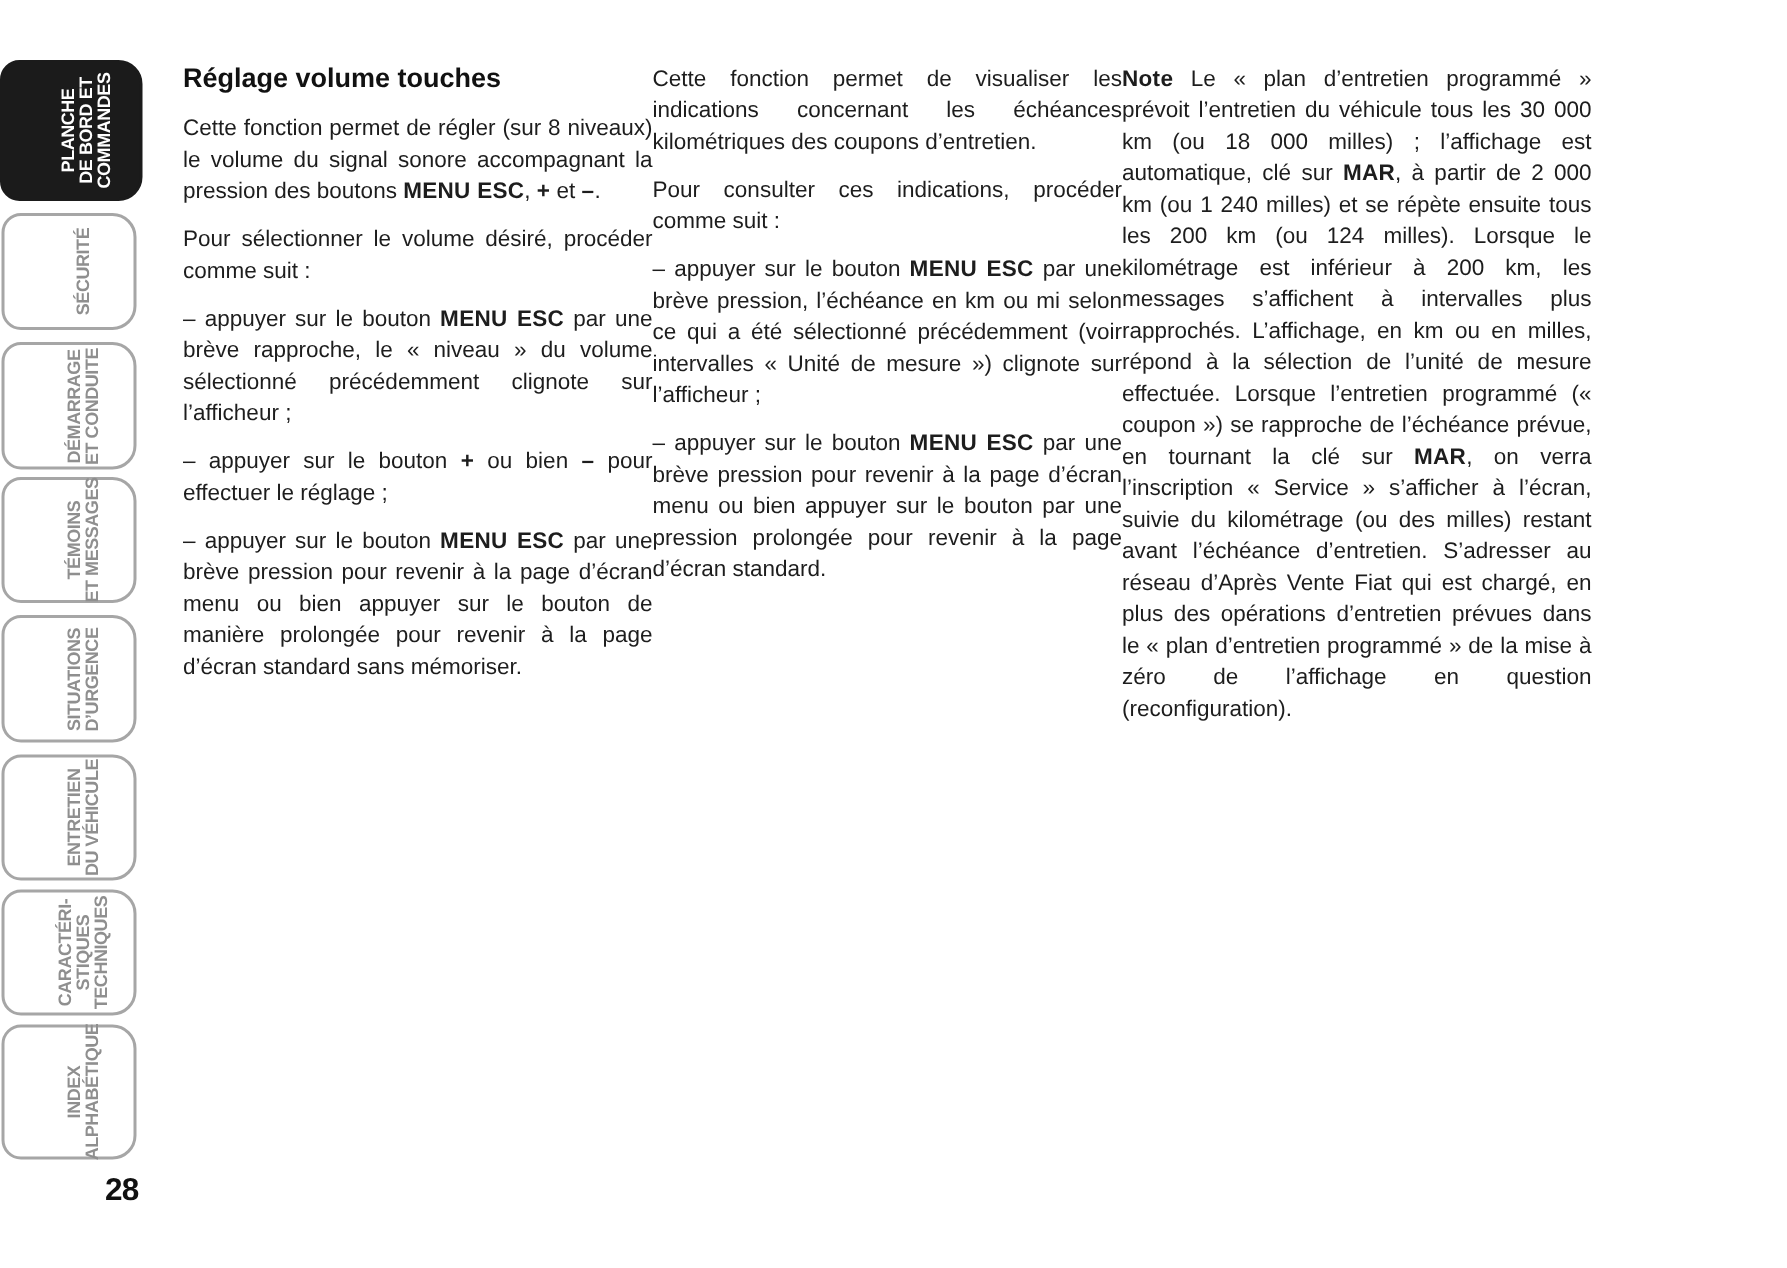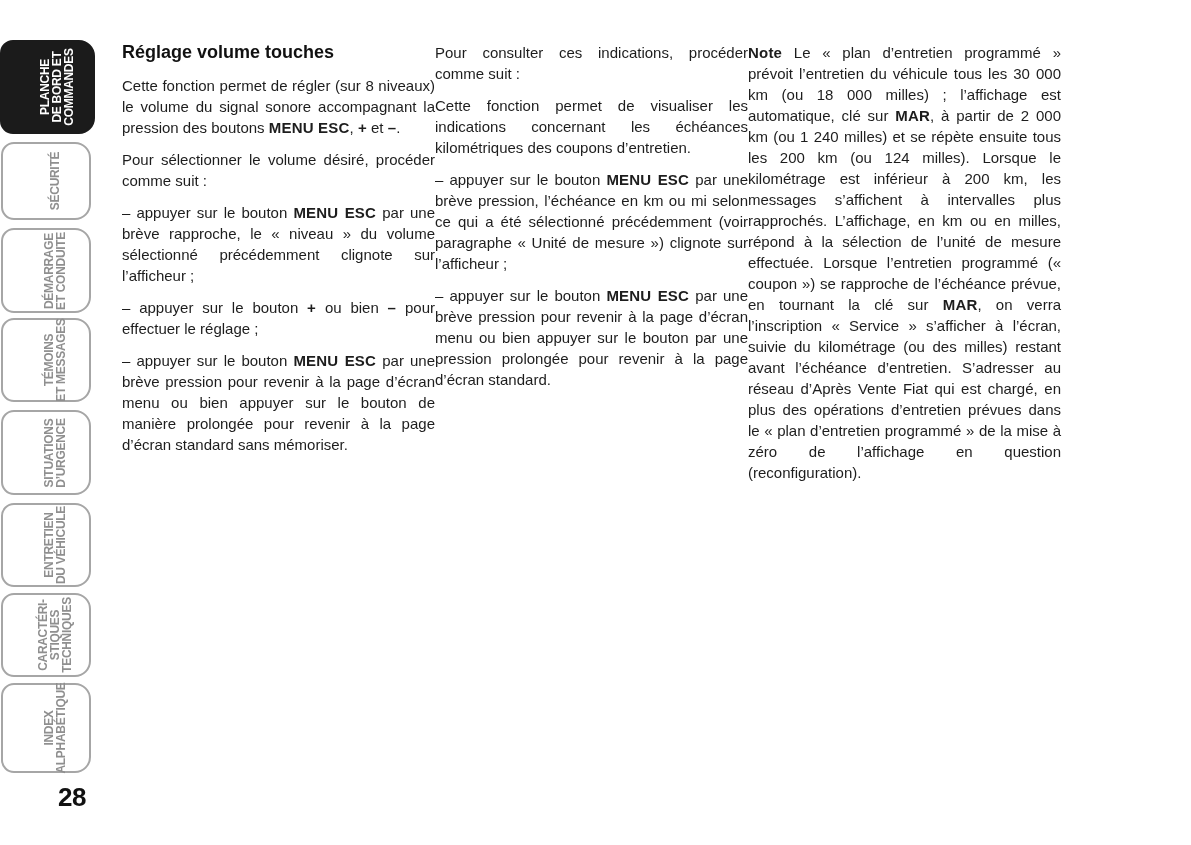--- a/index.html
+++ b/index.html
@@ -83,23 +83,23 @@
     font-size: 15px;
     line-height: 21px;
     text-align: justify;
     color: #1d1d1d;
   }
   .column p .b { font-weight: bold; letter-spacing: 0.2px; }
 
   
   .page-number {
     position: absolute;
-    left: 58px;
+    left: 70px;
     top: 782px;
-    font-size: 26px;
+    font-size: 21px;
     font-weight: bold;
     color: #111111;
     letter-spacing: -0.5px;
   }
 </style>
 </head>
 <body>
 
 <div class="page">
   <nav class="sidebar">
@@ -158,23 +158,23 @@
         <h2>
           <div>Réglage volume touches</div>
         </h2>
         <p><span>Cette fonction permet de régler (sur 8 niveaux) le volume du signal sonore accompagnant la pression des boutons </span><span class="b">MENU ESC</span><span>, </span><span class="b">+</span><span> et </span><span class="b">–</span><span>.</span></p>
         <p><span>Pour sélectionner le volume désiré, procéder comme suit :</span></p>
         <p><span>– appuyer sur le bouton </span><span class="b">MENU ESC</span><span> par une brève rapproche, le « niveau » du volume sélectionné précédemment clignote sur l’afficheur ;</span></p>
         <p><span>– appuyer sur le bouton </span><span class="b">+</span><span> ou bien </span><span class="b">–</span><span> pour effectuer le réglage ;</span></p>
         <p><span>– appuyer sur le bouton </span><span class="b">MENU ESC</span><span> par une brève pression pour revenir à la page d’écran menu ou bien appuyer sur le bouton de manière prolongée pour revenir à la page d’écran standard sans mémoriser.</span></p>
       </div>
       <div class="column">
+        <p><span>Cette fonction permet de visualiser les indications concernant les échéances kilométriques des coupons d’entretien.</span></p>
         <p><span>Pour consulter ces indications, procéder comme suit :</span></p>
-        <p><span>Cette fonction permet de visualiser les indications concernant les échéances kilométriques des coupons d’entretien.</span></p>
-        <p><span>– appuyer sur le bouton </span><span class="b">MENU ESC</span><span> par une brève pression, l’échéance en km ou mi selon ce qui a été sélectionné précédemment (voir paragraphe « Unité de mesure ») clignote sur l’afficheur ;</span></p>
+        <p><span>– appuyer sur le bouton </span><span class="b">MENU ESC</span><span> par une brève pression, l’échéance en km ou mi selon ce qui a été sélectionné précédemment (voir intervalles « Unité de mesure ») clignote sur l’afficheur ;</span></p>
         <p><span>– appuyer sur le bouton </span><span class="b">MENU ESC</span><span> par une brève pression pour revenir à la page d’écran menu ou bien appuyer sur le bouton par une pression prolongée pour revenir à la page d’écran standard.</span></p>
       </div>
       <div class="column">
         <p><span class="b">Note</span><span> Le « plan d’entretien programmé » prévoit l’entretien du véhicule tous les 30&nbsp;000 km (ou 18&nbsp;000 milles) ; l’affichage est automatique, clé sur </span><span class="b">MAR</span><span>, à partir de 2&nbsp;000 km (ou 1&nbsp;240 milles) et se répète ensuite tous les 200 km (ou 124 milles). Lorsque le kilométrage est inférieur à 200 km, les messages s’affichent à intervalles plus rapprochés. L’affichage, en km ou en milles, répond à la sélection de l’unité de mesure effectuée. Lorsque l’entretien programmé (« coupon ») se rapproche de l’échéance prévue, en tournant la clé sur </span><span class="b">MAR</span><span>, on verra l’inscription « Service » s’afficher à l’écran, suivie du kilométrage (ou des milles) restant avant l’échéance d’entretien. S’adresser au réseau d’Après Vente Fiat qui est chargé, en plus des opérations d’entretien prévues dans le « plan d’entretien programmé » de la mise à zéro de l’affichage en question (reconfiguration).</span></p>
       </div>
     </main>
   <div class="page-number">28</div>
 </div>
 
 </body></html>

